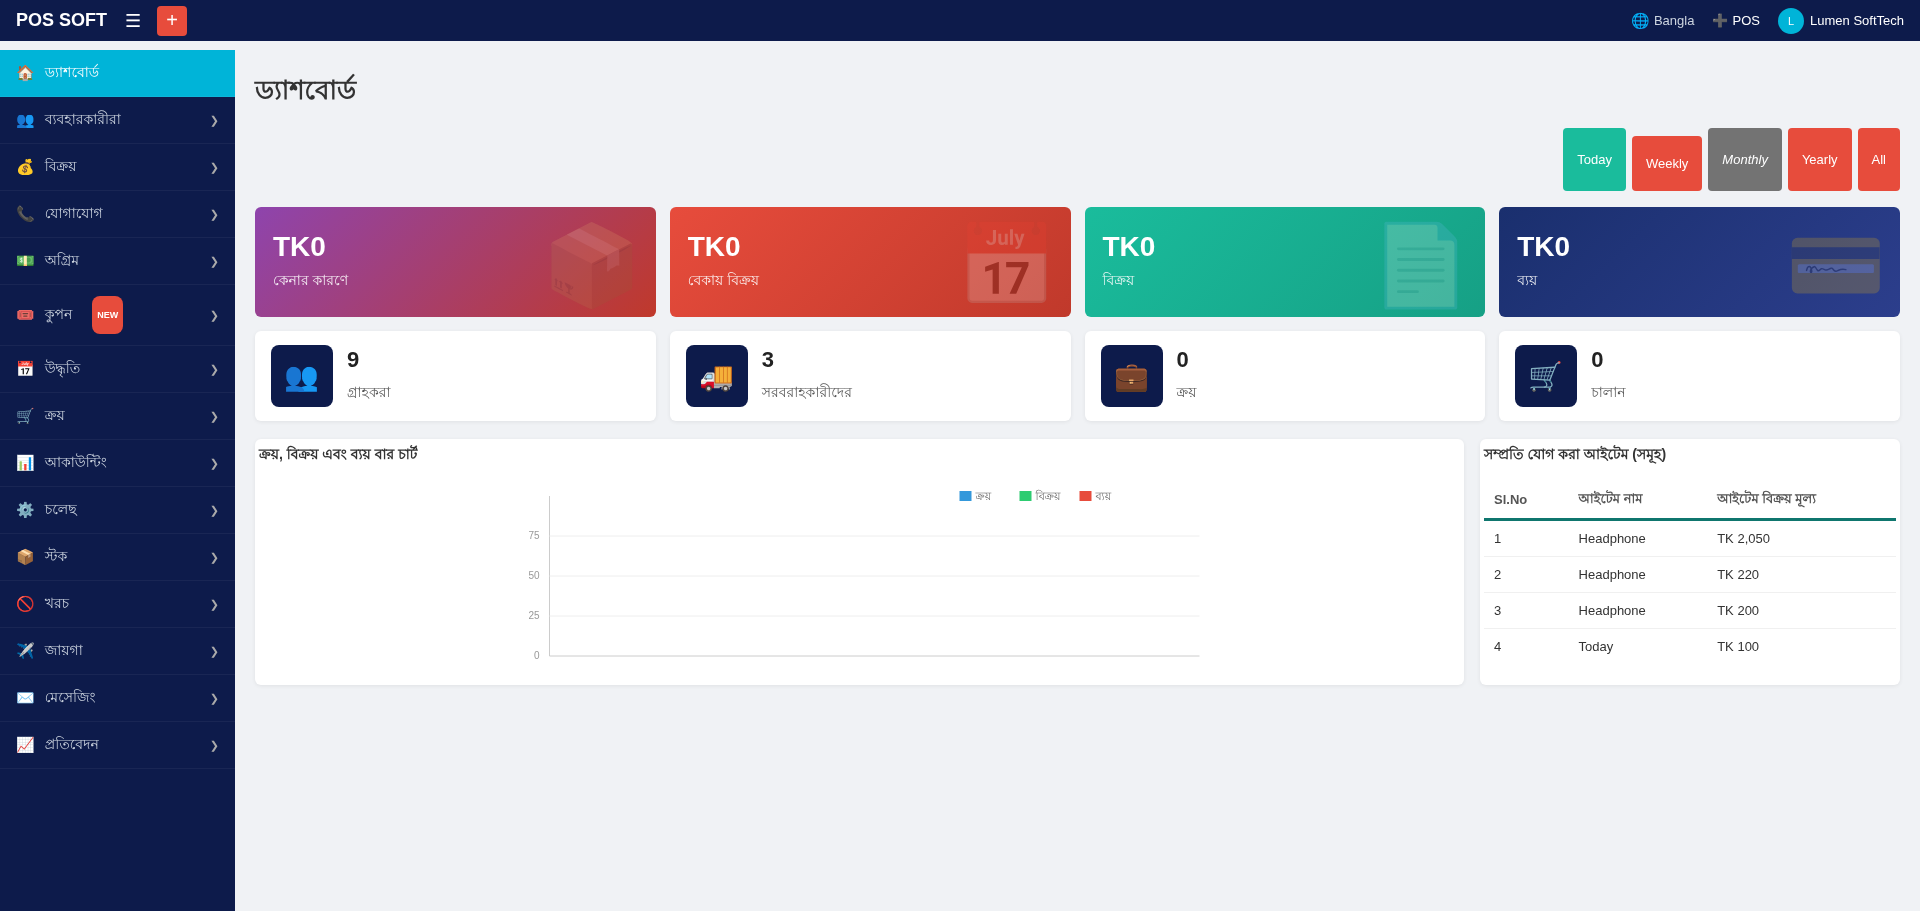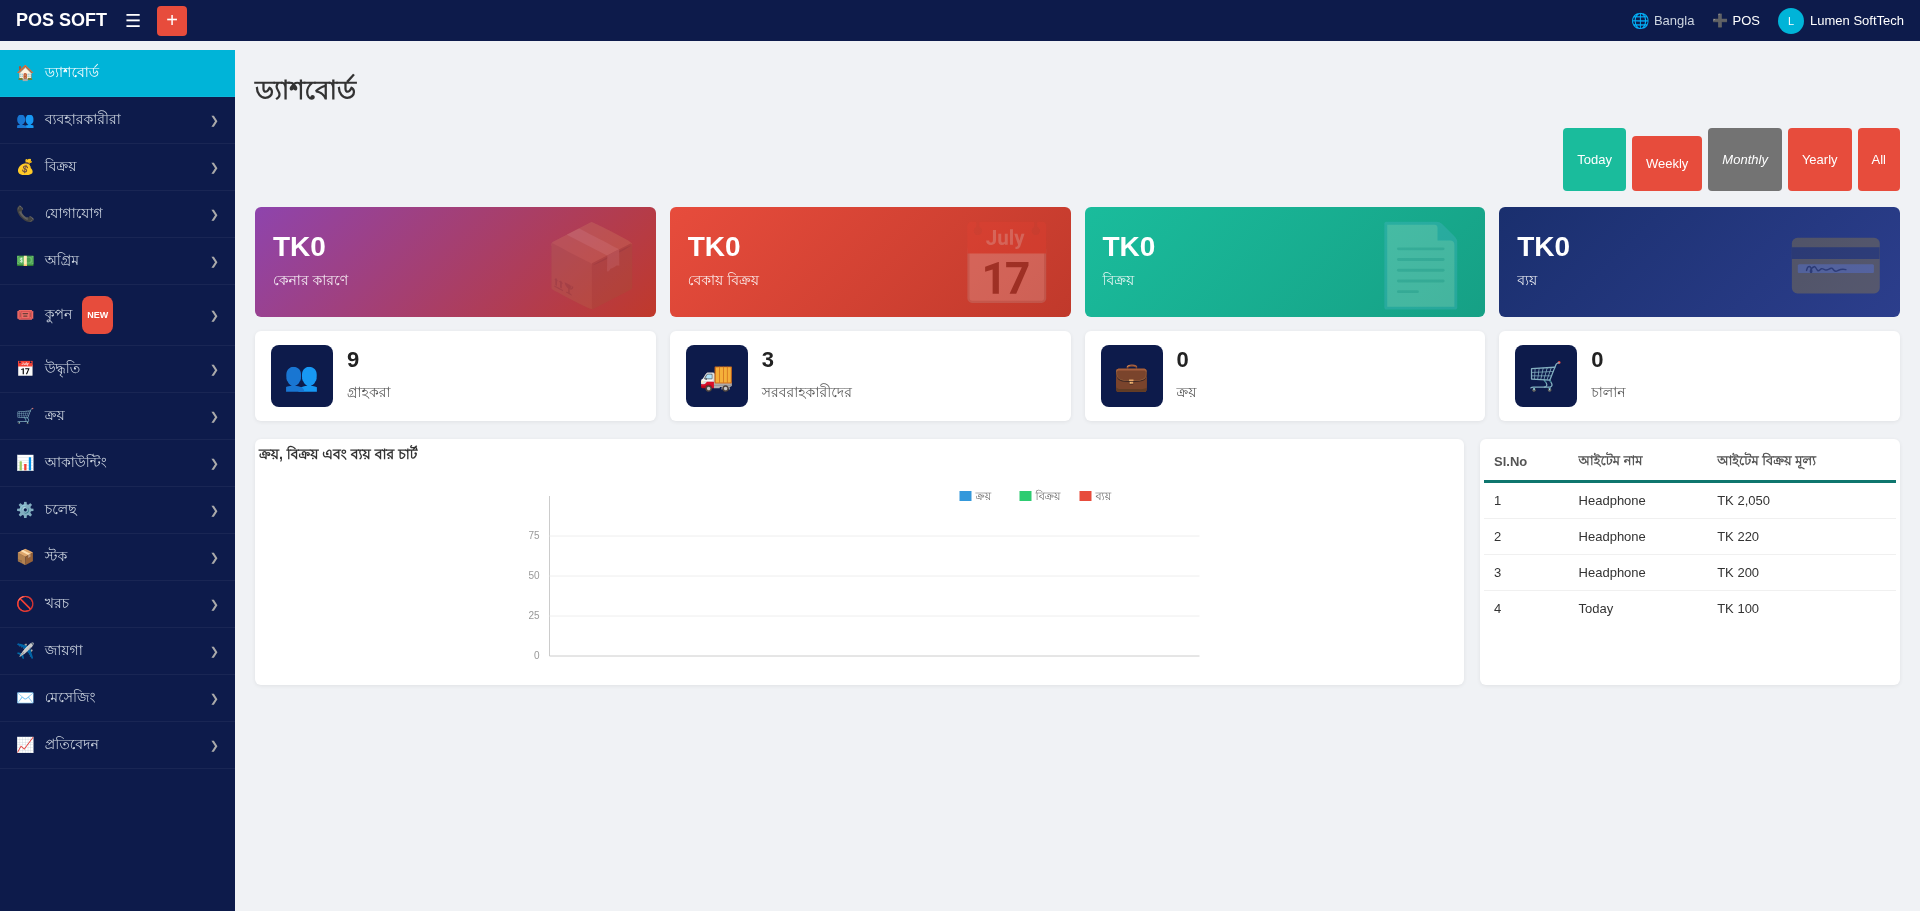--- a/index.html
+++ b/index.html
@@ -25,21 +25,21 @@
       font-size: 14px;
       color: #cdd5e0;
       border-bottom: 1px solid rgba(255,255,255,0.05);
       transition: background 0.2s;
     }
     .sidebar-item.active { background: #00b4d8; color: #fff; }
     .sidebar-item .item-left { display: flex; align-items: center; gap: 10px; }
     .sidebar-item .chevron { font-size: 11px; color: #aaa; }
     .sidebar-item .badge-new {
       background: #e74c3c; color: #fff; font-size: 9px;
-      padding: 14px 5px; border-radius: 8px; margin-left: 0; font-weight: bold;
+      padding: 14px 5px; border-radius: 8px; margin-left: 10px; font-weight: bold;
     }
 
     
     #topbar {
       position: fixed;
       top: 0; left: 0; right: 0;
       height: 41px;
       background: #0d1b4b;
       display: flex;
       align-items: center;
@@ -422,20 +422,21 @@
           <text x="466" y="14" font-size="11" fill="#666">ক্রয়</text>
           <rect x="510" y="5" width="12" height="10" fill="#2ecc71"></rect>
           <text x="526" y="14" font-size="11" fill="#666">বিক্রয়</text>
           <rect x="570" y="5" width="12" height="10" fill="#e74c3c"></rect>
           <text x="586" y="14" font-size="11" fill="#666">ব্যয়</text>
         </svg>
       </div>
     </div>
 
     <div class="items-panel">
+      <div class="panel-title">সম্প্রতি যোগ করা আইটেম (সমূহ)</div>
       <table class="items-table" id="items-table">
           <thead>
             <tr>
               <th>Sl.No</th>
               <th>আইটেম নাম</th>
               <th>আইটেম বিক্রয় মূল্য</th>
             </tr>
           </thead>
           <tbody>
             <tr>

